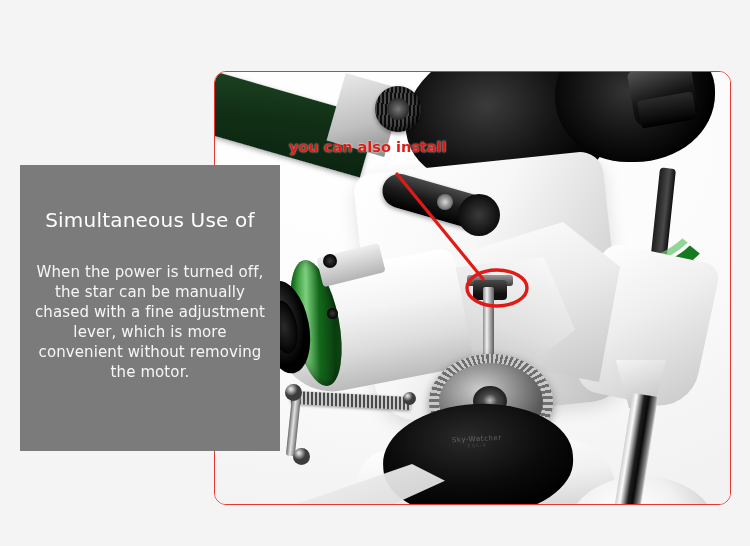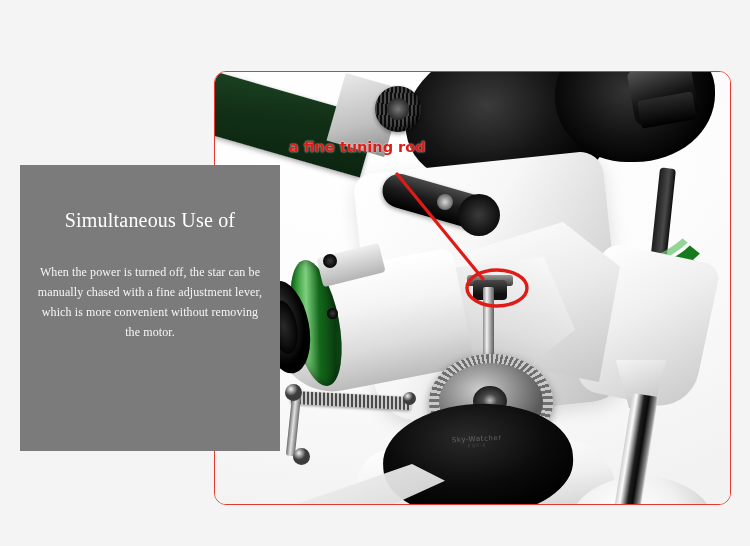--- a/index.html
+++ b/index.html
@@ -428,34 +428,33 @@
 
   
   #info-panel {
     position: absolute;
     left: 20px; top: 165px;
     width: 260px; height: 286px;
     background: #7b7b7b;
     box-sizing: border-box;
     padding: 42px 14px 0 14px;
     text-align: center;
-    font-family: Liberation Serif, serif;
   }
   #panel-title {
     color: #ffffff;
     font-size: 20px;
     line-height: 27px;
     font-weight: normal;
     margin: 0 0 28px 0;
     letter-spacing: .2px;
   }
   #panel-title .l2 { display: block; }
   #panel-body {
     color: #f6f6f6;
-    font-size: 12px;
+    font-size: 15px;
     line-height: 20px;
     margin: 0;
     letter-spacing: .1px;
   }
 </style>
 </head>
 <body>
 
 <div id="photo-frame">
   <div id="photo-inner">
@@ -524,21 +523,21 @@
 </div>
 
 <svg id="annot-svg" viewBox="0 0 750 546" xmlns="http://www.w3.org/2000/svg">
 
   <line x1="397" y1="174" x2="483" y2="279" stroke="#e01b16" stroke-width="3.2" stroke-linecap="round"></line>
 
   <ellipse cx="497" cy="288" rx="30" ry="18" fill="none" stroke="#e01b16" stroke-width="3.4"></ellipse>
 </svg>
 
 <div id="annot-text">
-  <div>a fine tuning rod</div>
+  <div>you can also install</div>
 </div>
 
 <div id="info-panel">
   <h2 id="panel-title">
     <span>Simultaneous Use of</span>
   </h2>
   <p id="panel-body">When the power is turned off, the star can be manually chased with a fine adjustment lever, which is more convenient without removing the motor.</p>
 </div>
 
 </body></html>

